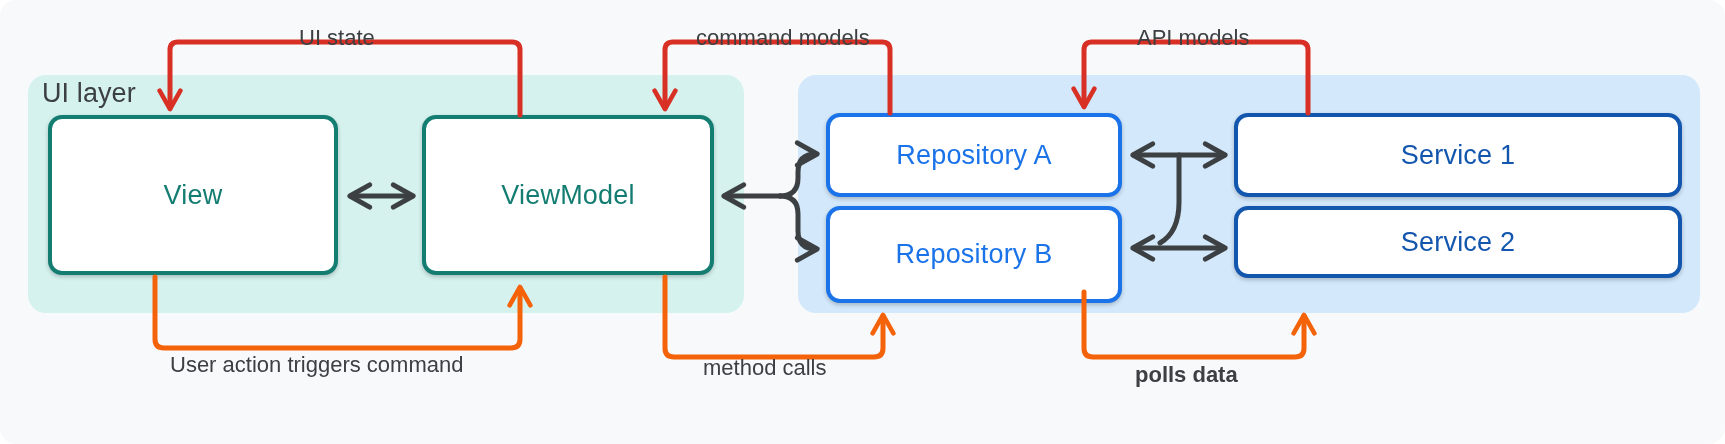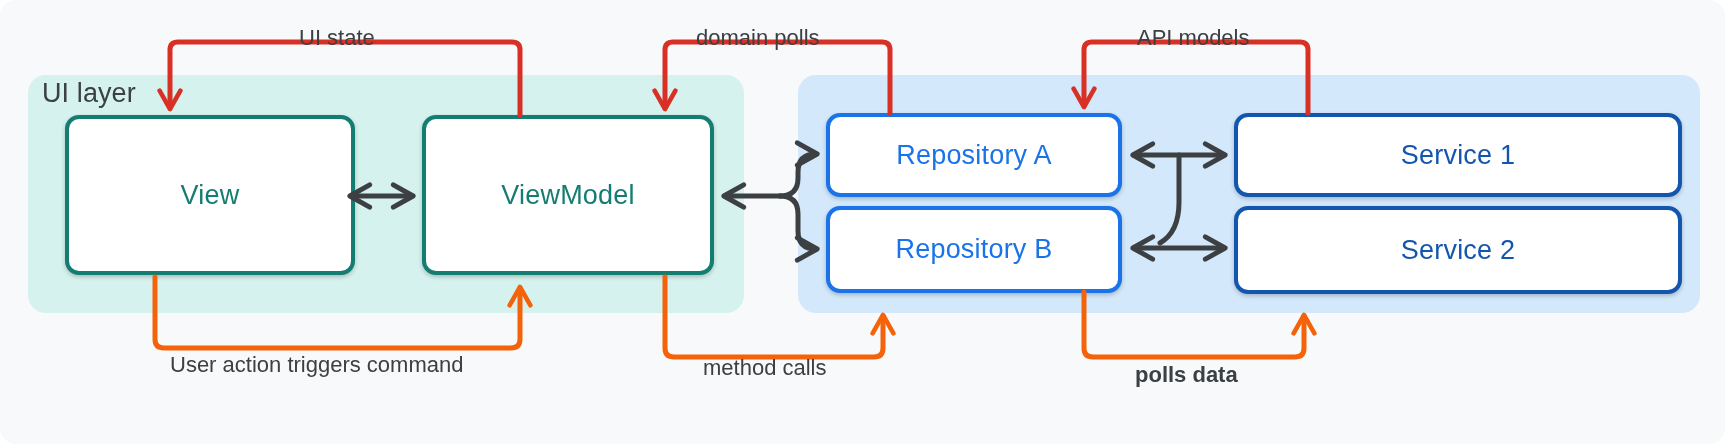--- a/index.html
+++ b/index.html
@@ -53,26 +53,26 @@
     white-space: nowrap;
     letter-spacing: 0.2px;
   }
   .node.teal { border: 4px solid #147d72; }
   .node.teal .node-label { color: #147d72; }
   .node.blue-light { border: 4px solid #1a73e8; }
   .node.blue-light .node-label { color: #1a73e8; }
   .node.blue-dark { border: 4px solid #1356ae; }
   .node.blue-dark .node-label { color: #1356ae; }
 
-  #node-view      { left: 65px;   top: 115px; width: 290px; height: 160px; }
+  #node-view      { left: 48px;   top: 115px; width: 290px; height: 160px; }
   #node-viewmodel { left: 422px;  top: 115px; width: 292px; height: 160px; }
   #node-repo-a    { left: 826px;  top: 113px; width: 296px; height: 84px; }
-  #node-repo-b    { left: 826px;  top: 206px; width: 296px; height: 87px; }
+  #node-repo-b    { left: 826px;  top: 206px; width: 296px; height: 97px; }
   #node-service-1 { left: 1234px; top: 113px; width: 448px; height: 84px; }
-  #node-service-2 { left: 1234px; top: 206px; width: 448px; height: 88px; }
+  #node-service-2 { left: 1234px; top: 206px; width: 448px; height: 72px; }
 
   .edge-label {
     position: absolute;
     font-size: 22px;
     color: #3c4043;
     white-space: nowrap;
   }
   #label-ui-state         { left: 299px;  top: 25px; }
   #label-domain-models    { left: 696px;  top: 25px; }
   #label-api-models       { left: 1137px; top: 25px; }
@@ -151,19 +151,19 @@
 
       <path d="M 1134,155 L 1224,155" stroke="#3c4043" stroke-width="5" marker-start="url(#mk-gray)" marker-end="url(#mk-gray)"></path>
 
       <path d="M 1134,248 L 1224,248" stroke="#3c4043" stroke-width="5" marker-start="url(#mk-gray)" marker-end="url(#mk-gray)"></path>
 
       <path d="M 1179,155 L 1179,170 Q 1179,188 1179,202 Q 1179,232 1160,243" stroke="#3c4043" stroke-width="5"></path>
     </g>
   </svg>
 
   <div class="edge-label" id="label-ui-state">UI state</div>
-  <div class="edge-label" id="label-domain-models">domain polls</div>
+  <div class="edge-label" id="label-domain-models">command models</div>
   <div class="edge-label" id="label-api-models">API models</div>
   <div class="edge-label" id="label-user-action">User action triggers command</div>
   <div class="edge-label" id="label-method-calls">method calls</div>
   <div class="edge-label" id="label-polls-data">polls data</div>
 
 </div>
 
 </body></html>

